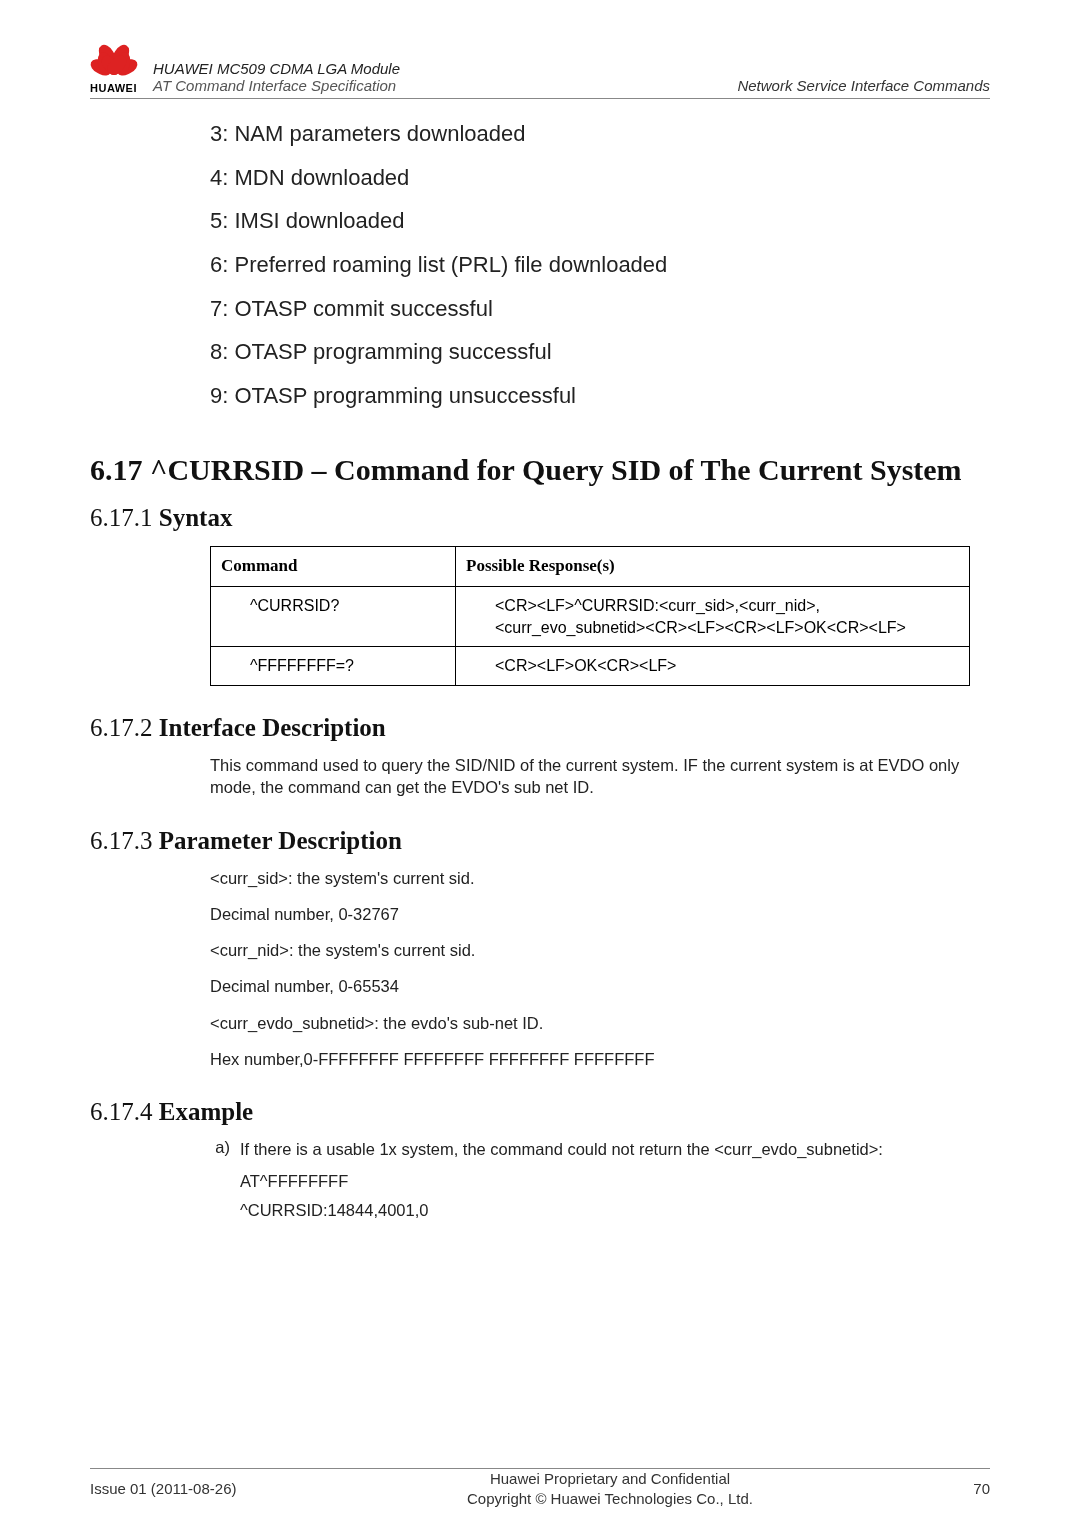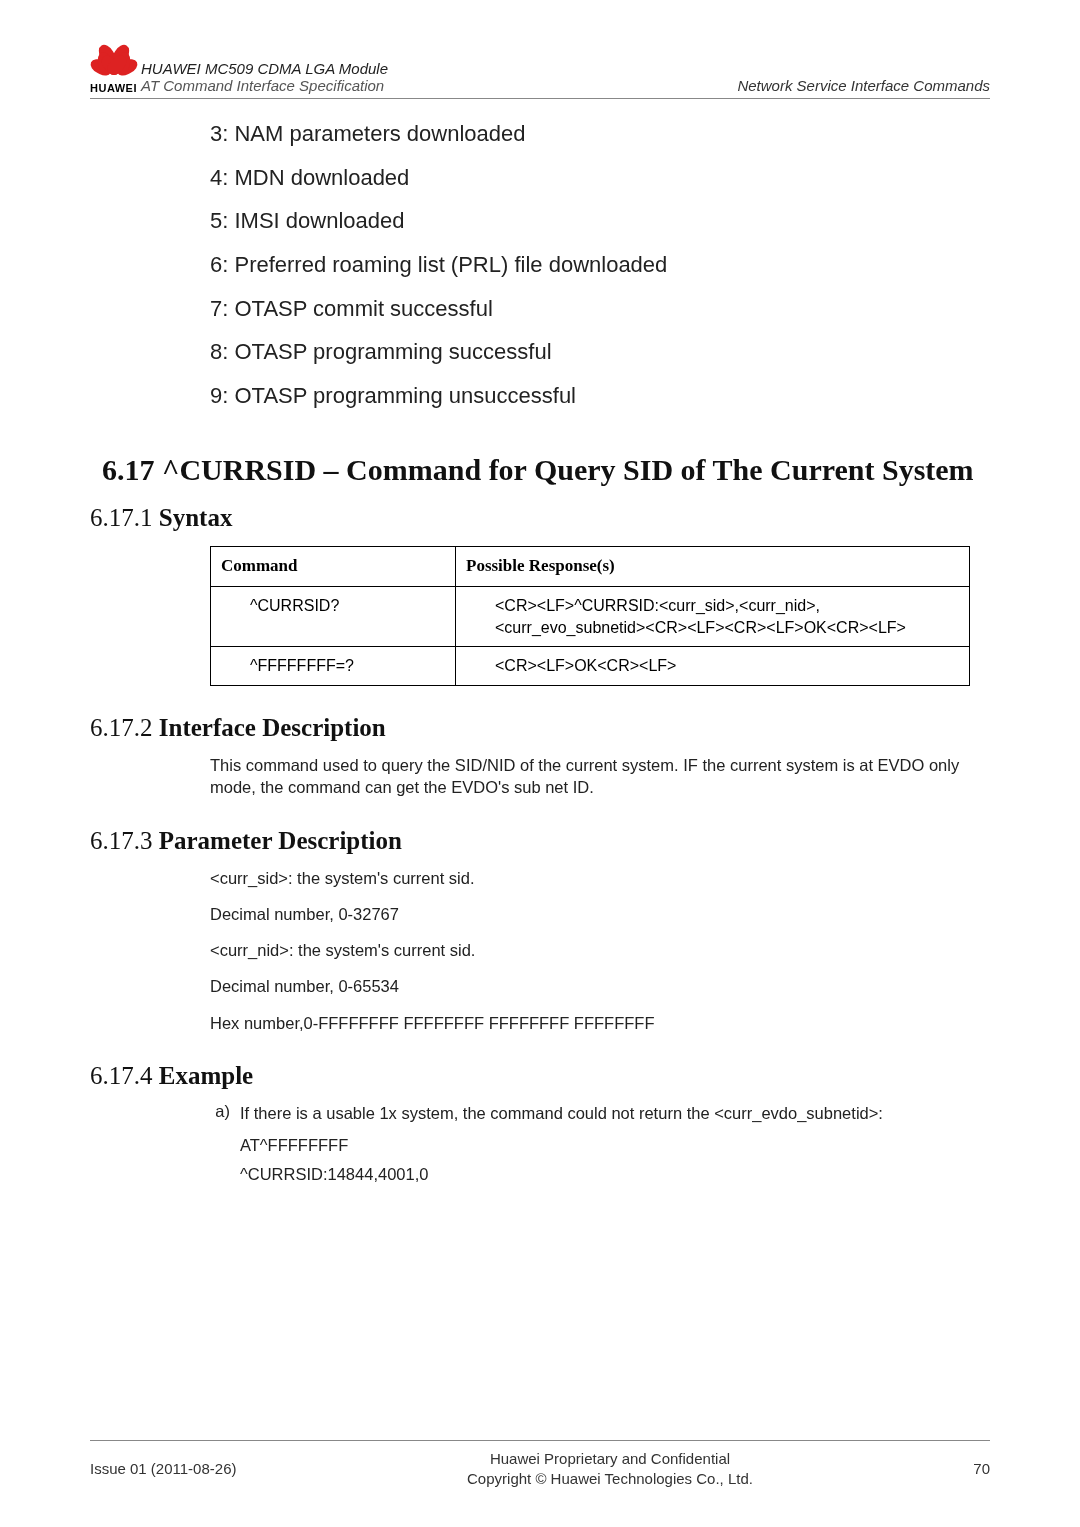--- a/index.html
+++ b/index.html
@@ -15,21 +15,21 @@
       display: flex;
       align-items: flex-end;
       border-bottom: 1px solid #888;
       padding-bottom: 4px;
       margin-bottom: 20px;
     }
     .logo-block {
       display: flex;
       flex-direction: column;
       align-items: center;
-      margin-right: 4px;
+      margin-right: 16px;
     }
     .logo-box {
       width: 44px;
       height: 40px;
       position: relative;
     }
     .petal { position: absolute; width: 14px; height: 22px; border-radius: 50% 50% 40% 40%; background: #d22; }
     .petal.p1 { left: 8px; top: 4px; transform: rotate(-30deg); }
     .petal.p2 { left: 22px; top: 4px; transform: rotate(30deg); }
     .petal.p3 { left: 2px; top: 16px; transform: rotate(-65deg); }
@@ -39,38 +39,38 @@
     .petal.p7 { left: 12px; top: 14px; transform: rotate(-45deg); }
     .petal.p8 { left: 18px; top: 14px; transform: rotate(45deg); }
     .logo-label { font-size: 11px; font-weight: bold; letter-spacing: 0.5px; margin-top: 2px; }
     .header-text { flex: 1; display: flex; justify-content: space-between; align-items: flex-end; font-size: 15px; font-style: italic; }
     .header-left { color: #333; }
     .header-left .top { color: #222; }
     .header-left .bottom { color: #555; text-decoration: underline; text-decoration-color: rgba(0,0,0,0); }
     .header-right { color: #333; text-align: right; }
     .body-indent { margin-left: 120px; margin-right: 20px; }
     .list-item { font-size: 22px; color: #222; margin-bottom: 14px; line-height: 1.35; }
-    .h1 { font-family: "Book Antiqua", "Palatino Linotype", Palatino, serif; font-weight: bold; font-size: 30px; color: #111; margin-top: 40px; margin-bottom: 16px; line-height: 1.25; margin-left: 12px; }
+    .h1 { font-family: "Book Antiqua", "Palatino Linotype", Palatino, serif; font-weight: bold; font-size: 30px; color: #111; margin-top: 40px; margin-bottom: 16px; line-height: 1.25; }
     .h2 { font-family: "Book Antiqua", "Palatino Linotype", Palatino, serif; font-size: 25px; font-weight: bold; color: #111; margin-top: 8px; margin-bottom: 14px; }
     .h2 .num { font-weight: normal; }
     .h3 { font-family: "Book Antiqua", "Palatino Linotype", Palatino, serif; font-size: 25px; font-weight: bold; color: #111; margin-top: 28px; margin-bottom: 12px; }
     .h3 .num { font-weight: normal; }
     table.cmd { border-collapse: collapse; width: 100%; font-size: 16px; }
     table.cmd th, table.cmd td { border: 1.4px solid #000; padding: 8px 10px; text-align: left; vertical-align: top; line-height: 1.35; }
     table.cmd th { font-family: "Book Antiqua", "Palatino Linotype", Palatino, serif; font-weight: bold; font-size: 17px; }
     table.cmd td { font-family: Arial, sans-serif; padding-left: 39px; }
     table.cmd .col1 { width: 245px; }
     .para { font-size: 16.5px; color: #222; margin-bottom: 14px; line-height: 1.35; }
     .ex-item { display: flex; font-size: 16.5px; color: #222; margin-bottom: 12px; }
     .ex-item .marker { width: 30px; flex-shrink: 0; text-align: right; padding-right: 10px; }
     .ex-item .text { flex: 1; line-height: 1.35; }
     .code-line { font-size: 16.5px; color: #222; margin-left: 30px; margin-bottom: 10px; }
     .footer {
-      position: absolute; left: 90px; right: 90px; bottom: 38px;
-      display: flex; align-items: center; border-top: 1px solid #888; padding-top: 8px;
+      position: absolute; left: 90px; right: 90px; bottom: 18px;
+      display: flex; align-items: center; border-top: 1px solid #888; 
       font-size: 15px; color: #333;
     }
     .footer .left { flex: 0 0 200px; }
     .footer .center { flex: 1; text-align: center; line-height: 1.35; }
     .footer .right { flex: 0 0 60px; text-align: right; }
   </style>
 </head>
 <body>
 
 <div class="header">
@@ -133,20 +133,21 @@
 <div class="body-indent">
   <div class="para">This command used to query the SID/NID of the current system. IF the current system is at EVDO only mode, the command can get the EVDO's sub net ID.</div>
 </div>
 
 <div class="h3"><span class="num">6.17.3 </span><span>Parameter Description</span></div>
 <div class="body-indent">
   <div class="para">&lt;curr_sid&gt;: the system's current sid.</div>
   <div class="para">Decimal number, 0-32767</div>
   <div class="para">&lt;curr_nid&gt;: the system's current sid.</div>
   <div class="para">Decimal number, 0-65534</div>
+  <div class="para">&lt;curr_evdo_subnetid&gt;: the evdo's sub-net ID.</div>
   <div class="para">Hex number,0-FFFFFFFF FFFFFFFF FFFFFFFF FFFFFFFF</div>
 </div>
 
 <div class="h3"><span class="num">6.17.4 </span><span>Example</span></div>
 <div class="body-indent">
   <div class="ex-item">
     <div class="marker">a)</div>
     <div class="text">If there is a usable 1x system, the command could not return the &lt;curr_evdo_subnetid&gt;:</div>
   </div>
   <div class="code-line">AT^FFFFFFFF</div>

